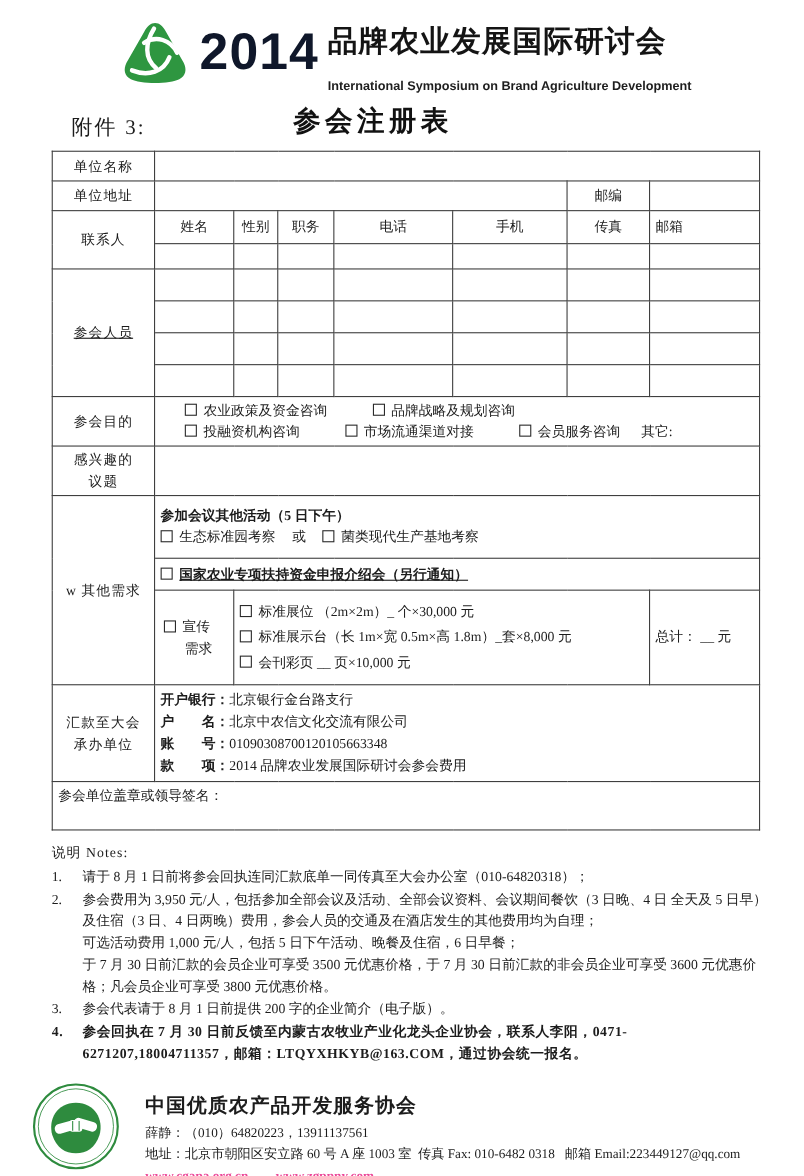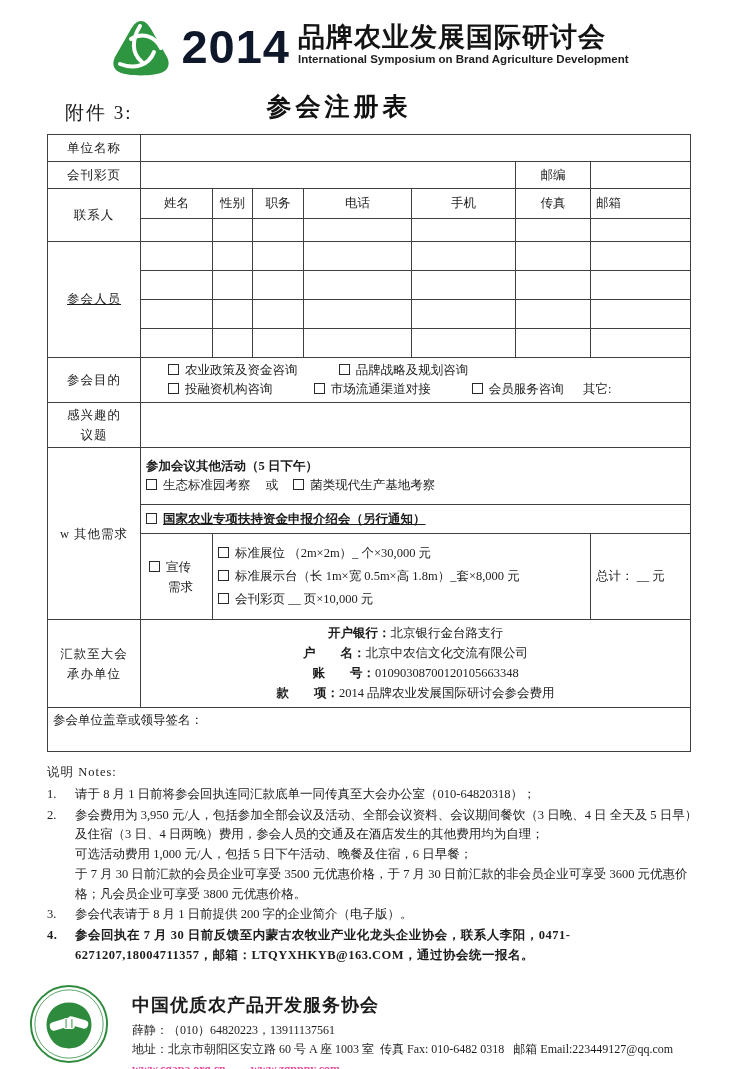--- a/index.html
+++ b/index.html
@@ -10,36 +10,36 @@
     color:#1c1c1c; position:relative; overflow:hidden;
   }
   .page { padding:10px 40px 0 47px; }
 
   
   .hdr { display:flex; justify-content:center; align-items:flex-start; gap:8px; margin:4px 0 2px 0; }
   .hdr-logo { width:64px; height:66px; margin-top:2px; }
   .hdr-year { font-family:"Liberation Sans","DejaVu Sans",sans-serif; font-size:47px; font-weight:600; color:#0f172a; line-height:66px; letter-spacing:1px; }
   .hdr-titles { margin-top:8px; }
   .hdr-cn { font-family:"Liberation Sans","DejaVu Sans",sans-serif; font-size:27px; font-weight:bold; color:#141414; letter-spacing:1px; line-height:1.15; }
-  .hdr-en { font-family:"Liberation Sans","DejaVu Sans",sans-serif; font-size:11.5px; font-weight:bold; color:#1e1e1e; margin-top:0; }
+  .hdr-en { font-family:"Liberation Sans","DejaVu Sans",sans-serif; font-size:11.5px; font-weight:bold; color:#1e1e1e; margin-top:20px; }
 
   
   .titlerow { position:relative; height:40px; margin:8px 0 4px 0; }
   .attach { position:absolute; left:18px; top:10px; font-size:19px; letter-spacing:2px;text-align:center; }
   .formtitle { position:absolute; left:0; right:60px; text-align:center; top:0;
     font-family:"Liberation Sans","DejaVu Sans",sans-serif; font-size:25px; font-weight:bold; letter-spacing:4px; color:#111; }
 
   
   table.form { border-collapse:collapse; table-layout:fixed; width:643px; border:1.5px solid #333; }
   table.form td { border:1px solid #3f3f3f; font-size:12.5px; padding:2px 5px; vertical-align:middle; overflow:hidden; }
   td.lab { text-align:center; letter-spacing:1px; padding:2px 2px; }
   td.ctr { text-align:center; }
   tr.h27 td{ height:27px; } tr.h30 td{ height:30px; } tr.h23 td{ height:23px; }
   tr.h29 td{ height:29px;text-decoration:underline; } tr.h38 td{ height:38px; } tr.h42 td{ height:42px; }
-  tr.h57 td{ height:57px; } tr.h86 td{ height:86px; } tr.h88 td{ height:88px;text-align:center; }
+  tr.h57 td{ height:57px; } tr.h86 td{ height:86px; } tr.h88 td{ height:88px; }
   tr.h44 td{ height:44px; }
   .cb { display:inline-block; width:11px; height:11px; border:1.5px solid #2a2a2a; background:#fff; margin-right:6px; vertical-align:-1px; flex:0 0 auto; }
   .optline { margin:2px 0; white-space:nowrap; }
   .opt { margin-right:16px;padding-left:22px; }
   .opt:last-child { margin-right:8px; }
   .bold { font-weight:bold; }
   .pubitem { margin:6px 0; white-space:nowrap; }
   .bankrow { margin:3px 0; white-space:nowrap; }
   .bankrow .bl { font-weight:bold; }
   .twoLine { line-height:1.6; }
@@ -97,21 +97,21 @@
         <col style="width:100px">
     </colgroup>
 
     <tbody>
         <tr class="h27">
       <td class="lab">单位名称</td>
       <td colspan="7"></td>
     </tr>
 
     <tr class="h27">
-      <td class="lab">会刊彩页</td>
+      <td class="lab">单位地址</td>
       <td colspan="5"></td>
       <td class="ctr">邮编</td>
       <td></td>
     </tr>
 
     <tr class="h30">
       <td class="lab" rowspan="2">联系人</td>
       <td class="ctr">姓名</td>
       <td class="ctr">性别</td>
       <td class="ctr">职务</td>

